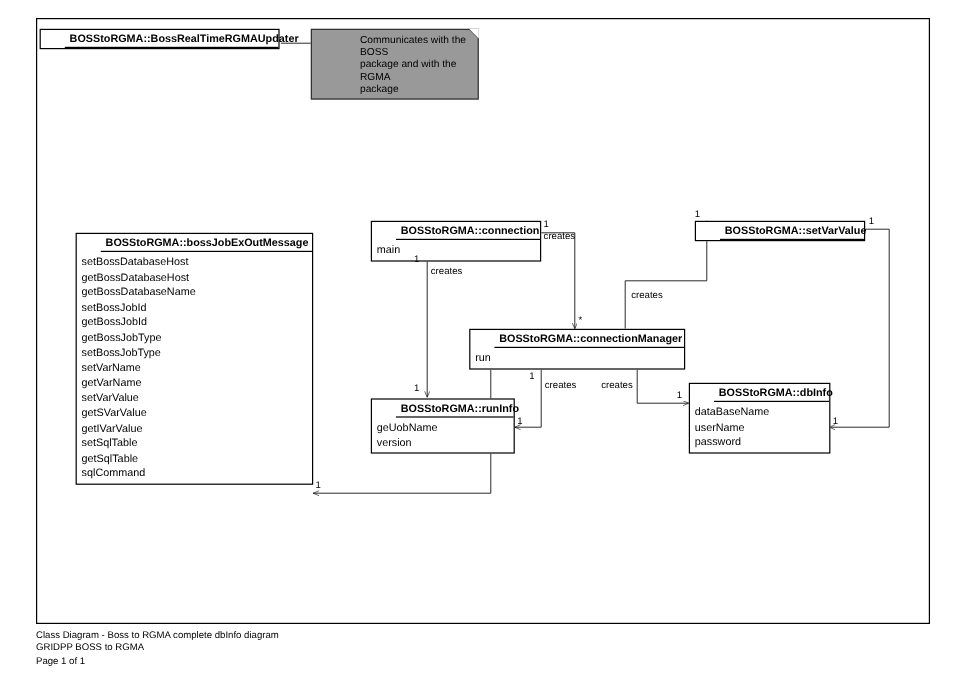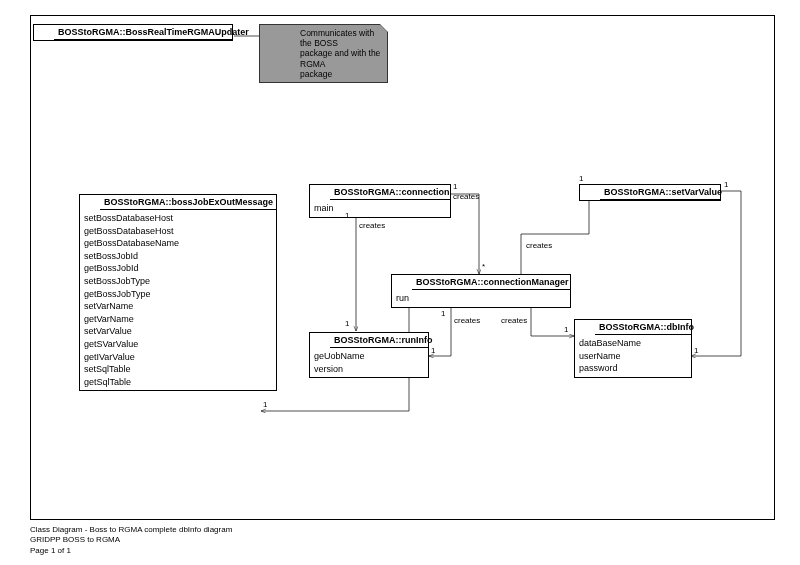--- a/index.html
+++ b/index.html
@@ -129,43 +129,44 @@
 
     <line x1="690" y1="175" x2="710" y2="175"></line>
     <line x1="710" y1="175" x2="710" y2="340"></line>
     <line x1="710" y1="340" x2="660" y2="340" marker-end="url(#arrow)"></line>
   </svg>
 
   <div class="uml-class" style="left:2px; top:8px; width:200px;">
     <div class="uml-title">BOSStoRGMA::BossRealTimeRGMAUpdater</div>
   </div>
 
-  <div class="note" style="left:228px; top:8px; width:129px;padding-left:40px;">
+  <div class="note" style="left:228px; top:8px; width:140px;padding-left:40px;">
     <div>Communicates with the BOSS</div>
     <div>package and with the RGMA</div>
     <div>package</div>
   </div>
 
-  <div class="uml-class" style="left:48px; top:178px; width:198px;">
+  <div class="uml-class" style="left:32px; top:178px; width:198px;">
     <div class="uml-title">BOSStoRGMA::bossJobExOutMessage</div>
     <div class="uml-body">
       <div>setBossDatabaseHost</div>
       <div>getBossDatabaseHost</div>
       <div>getBossDatabaseName</div>
       <div>setBossJobId</div>
       <div>getBossJobId</div>
+      <div>getBossJobType</div>
       <div>setBossJobType</div>
-      <div>getBossJobType</div>
       <div>setVarName</div>
       <div>getVarName</div>
       <div>setVarValue</div>
       <div>getSVarValue</div>
       <div>getIVarValue</div>
       <div>setSqlTable</div>
       <div>getSqlTable</div>
+      <div>sqlCommand</div>
     </div>
   </div>
 
   <div class="uml-class" style="left:278px; top:168px; width:142px;">
     <div class="uml-title">BOSStoRGMA::connection</div>
     <div class="uml-body">
       <div>main</div>
     </div>
   </div>
 

